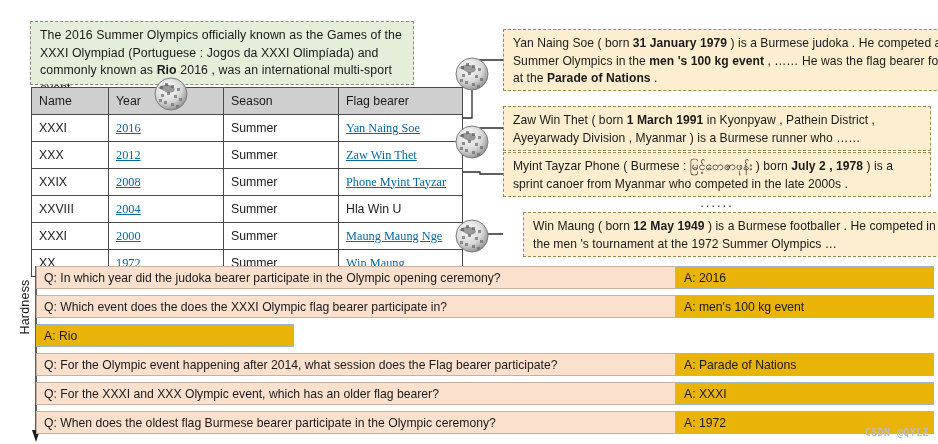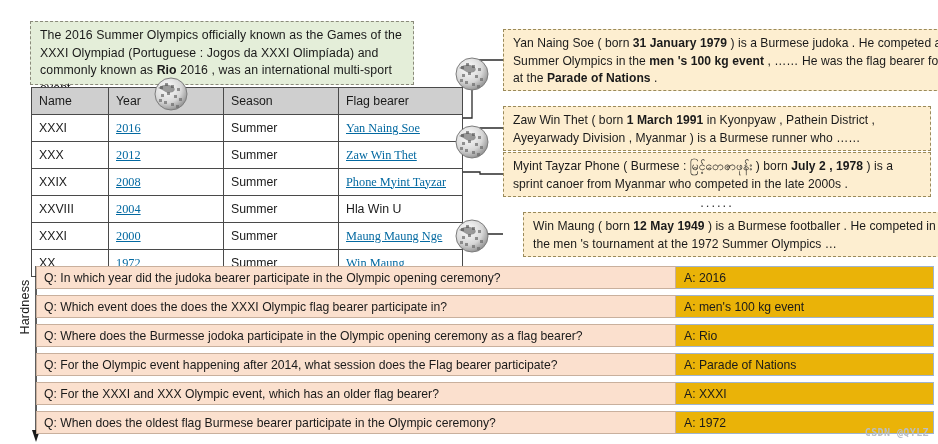--- a/index.html
+++ b/index.html
@@ -319,21 +319,20 @@
   <div id="qa">
       <div class="qa-row">
         <div class="qa-q">Q: In which year did the judoka bearer participate in the Olympic opening ceremony?</div>
         <div class="qa-a">A: 2016</div>
       </div>
       <div class="qa-row">
         <div class="qa-q">Q: Which event does the does the XXXI Olympic flag bearer participate in?</div>
         <div class="qa-a">A: men's 100 kg event</div>
       </div>
       <div class="qa-row">
-        <div class="qa-q">Q: Where does the Burmesse jodoka participate in the Olympic opening ceremony as a flag bearer?</div>
         <div class="qa-a">A: Rio</div>
       </div>
       <div class="qa-row">
         <div class="qa-q">Q: For the Olympic event happening after 2014, what session does the Flag bearer participate?</div>
         <div class="qa-a">A: Parade of Nations</div>
       </div>
       <div class="qa-row">
         <div class="qa-q">Q: For the XXXI and XXX Olympic event, which has an older flag bearer?</div>
         <div class="qa-a">A: XXXI</div>
       </div>

